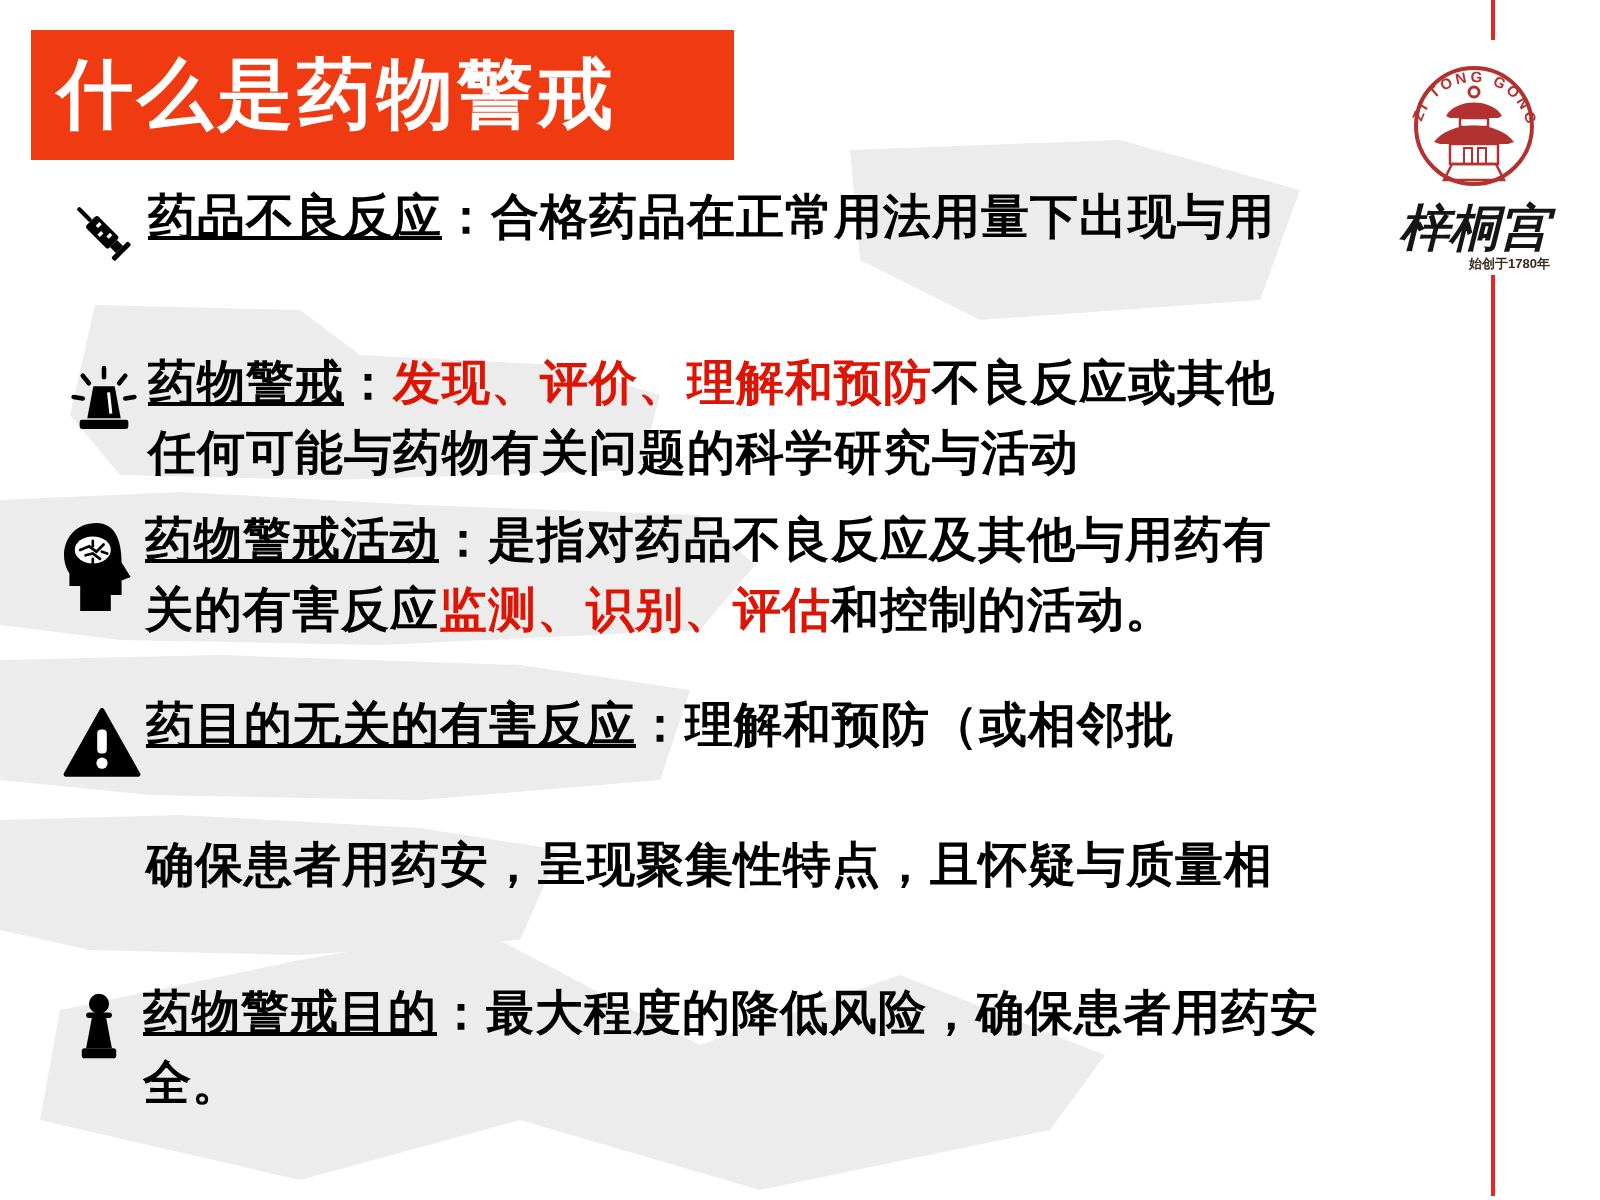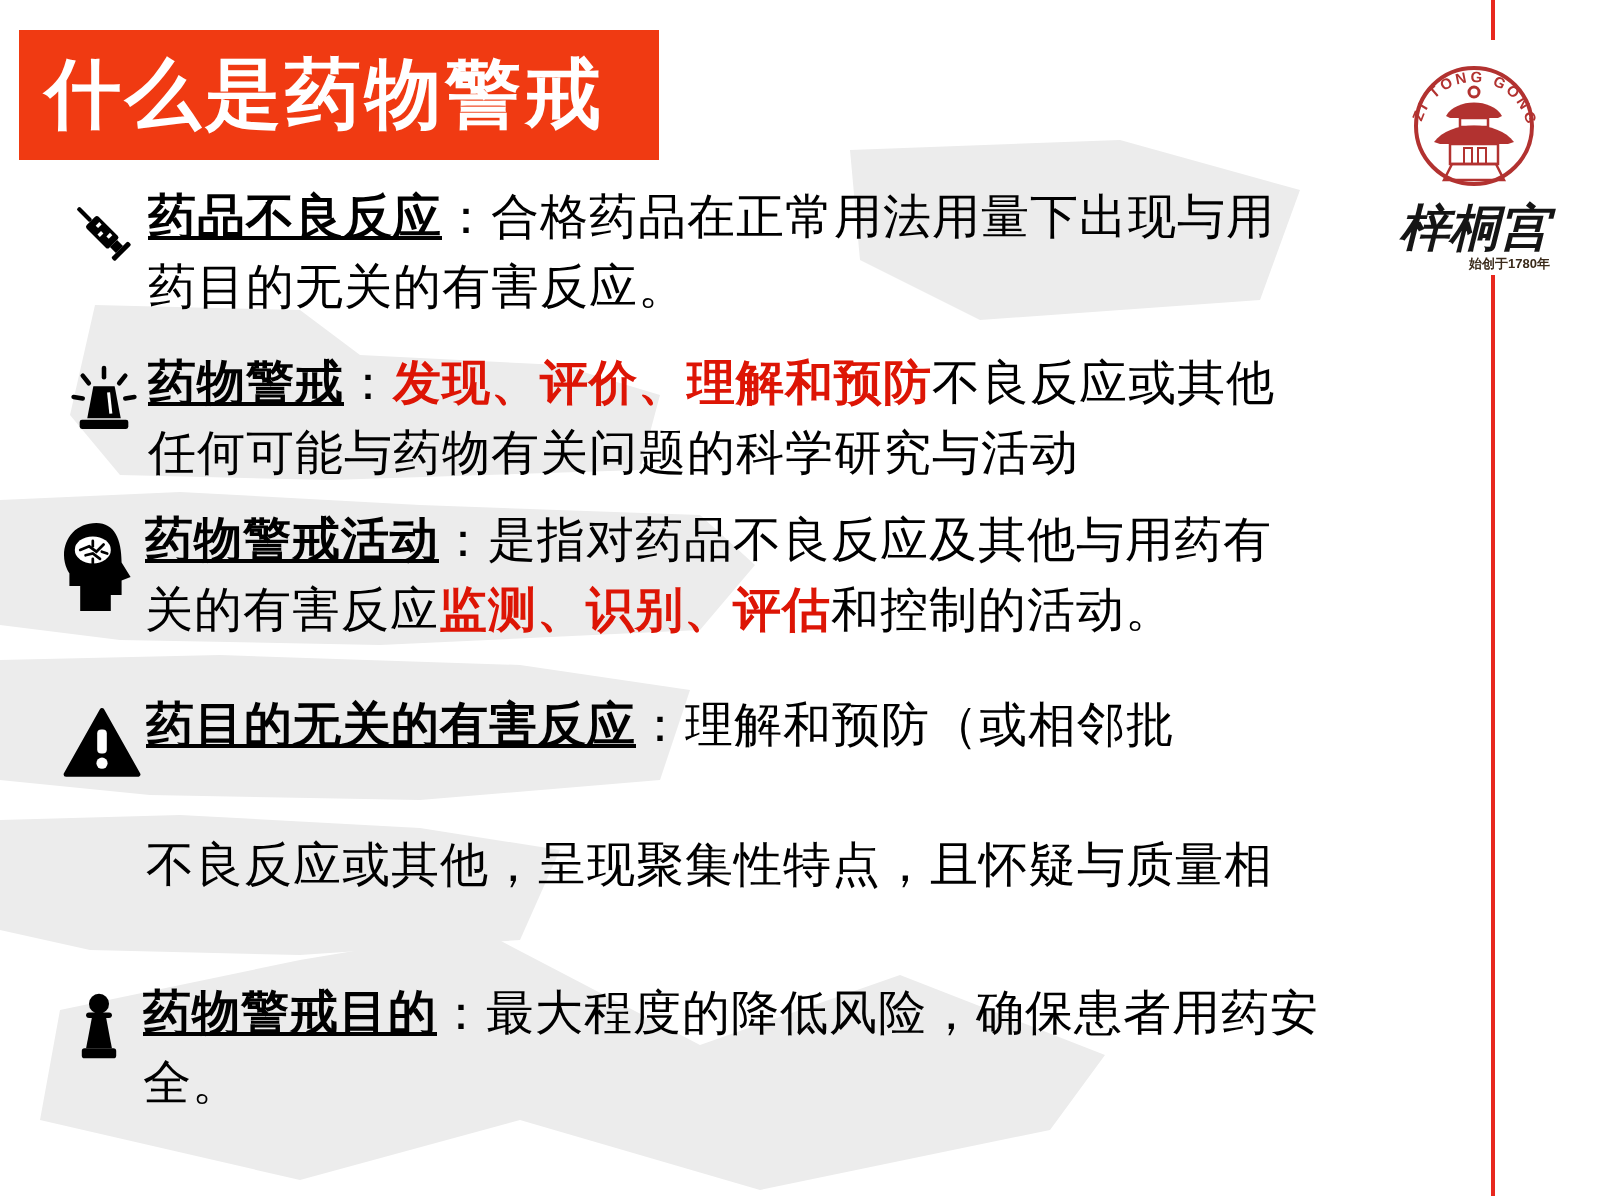--- a/index.html
+++ b/index.html
@@ -7,21 +7,21 @@
     position:relative;
     width:1600px;height:1200px;
     background:#ffffff;
     overflow:hidden;
     font-family:"Liberation Sans", sans-serif;
   }
   
   .watermark{position:absolute;left:0;top:0;width:1600px;height:1200px;pointer-events:none;}
   
   .title-banner{
-    position:absolute;left:19px;top:30px;width:640px;height:130px;
+    position:absolute;left:31px;top:30px;width:703px;height:130px;
     background:#F03A12;display:flex;align-items:center;
   }
   .title-banner .title-text{
     color:#ffffff;font-size:76px;font-weight:900;letter-spacing:4px;
     padding-left:26px;white-space:nowrap;
   }
   
   .red-rule{position:absolute;left:1491px;width:4px;background:#E8281E;}
   .red-rule.seg-top{top:0;height:45px;}
   .red-rule.seg-bottom{top:272px;height:924px;}
@@ -29,21 +29,21 @@
   .logo{position:absolute;left:1390px;top:40px;width:168px;height:235px;background:#ffffff;}
   
   .bullet{position:absolute;display:flex;align-items:flex-start;}
   .bullet .icon{flex:0 0 88px;display:flex;justify-content:center;}
   .bullet .icon svg{display:block;}
   .bullet .text{
     font-size:48px;line-height:70px;color:#000000;font-weight:600;
     white-space:nowrap;letter-spacing:1px;
   }
   .seg-term{font-weight:900;text-decoration:underline;}
-  .seg-normal{font-weight:400;text-align:right;}
+  .seg-normal{font-weight:700;text-align:right;}
   .seg-red{font-weight:600;color:#DD1505;}
   #bullet-1{left:60px;top:182px;}
   #bullet-2{left:60px;top:348px;}
   #bullet-3{left:55px;top:505px;}
   #bullet-4{left:58px;top:690px;}
   #bullet-5{left:55px;top:978px;}
   #bullet-1 .icon{padding-top:10px;}
   #bullet-2 .icon{padding-top:14px;}
   #bullet-3 .icon{padding-top:14px;}
   #bullet-4 .icon{padding-top:14px;}
@@ -104,21 +104,21 @@
           <rect x="28" y="40" width="38" height="20" rx="3"></rect>
           <rect x="66" y="44" width="10" height="12"></rect>
           <rect x="76" y="36" width="6" height="28" rx="2"></rect>
           <rect x="6" y="47.5" width="22" height="5" rx="2"></rect>
           <rect x="36" y="44" width="4" height="6" fill="#fff"></rect>
           <rect x="45" y="50" width="4" height="6" fill="#fff"></rect>
           <rect x="54" y="44" width="4" height="6" fill="#fff"></rect>
         </g>
       </svg>
     </div>
-    <div class="text"><span class="seg-term">药品不良反应</span><span class="seg-normal">：合格药品在正常用法用量下出现与用</span><br><span class="seg-normal">药目的无关的有害反应。</span></div>
+    <div class="text"><span class="seg-term">药品不良反应</span><span class="seg-normal">：合格药品在正常用法用量下出现与用</span><br></div>
   </div>
 
   <div class="bullet" id="bullet-3">
     <div class="icon">
       <svg width="90" height="96" viewBox="0 0 100 106">
         <path d="M46,4 C24,4 10,20 10,40 C10,52 16,60 16,60 L16,74 L28,74 L28,102 L62,102 L62,84 L74,84 L74,68 L84,64 L74,48 C74,22 66,4 46,4 Z" fill="#000"></path>
         <ellipse cx="42" cy="34" rx="20" ry="15" fill="#fff"></ellipse>
         <g stroke="#000" stroke-width="3" fill="none" stroke-linecap="round">
           <path d="M28,34 L38,30 L46,36 L54,28"></path>
           <path d="M34,40 L42,38 L50,44"></path>
@@ -150,21 +150,21 @@
   </div>
 
   <div class="bullet" id="bullet-4">
     <div class="icon">
       <svg width="80" height="80" viewBox="0 0 100 100">
         <path d="M50,8 L95,88 L5,88 Z" fill="#000" stroke="#000" stroke-width="6" stroke-linejoin="round"></path>
         <rect x="44" y="32" width="12" height="30" rx="5" fill="#fff"></rect>
         <circle cx="50" cy="74" r="7" fill="#fff"></circle>
       </svg>
     </div>
-    <div class="text"><span class="seg-term">药目的无关的有害反应</span><span class="seg-normal">：理解和预防（或相邻批</span><br><br><span class="seg-normal">不良反应或其他，呈现聚集性特点，且怀疑与质量相</span><br></div>
+    <div class="text"><span class="seg-term">药目的无关的有害反应</span><span class="seg-normal">：理解和预防（或相邻批</span><br><br><span class="seg-normal">确保患者用药安，呈现聚集性特点，且怀疑与质量相</span><br></div>
   </div>
 
   <div class="bullet" id="bullet-5">
     <div class="icon">
       <svg width="72" height="76" viewBox="0 0 100 106">
         <circle cx="50" cy="22" r="14" fill="#000"></circle>
         <rect x="32" y="34" width="36" height="8" rx="4" fill="#000"></rect>
         <path d="M40,42 L60,42 L68,84 L32,84 Z" fill="#000"></path>
         <rect x="26" y="84" width="48" height="14" rx="4" fill="#000"></rect>
       </svg>

